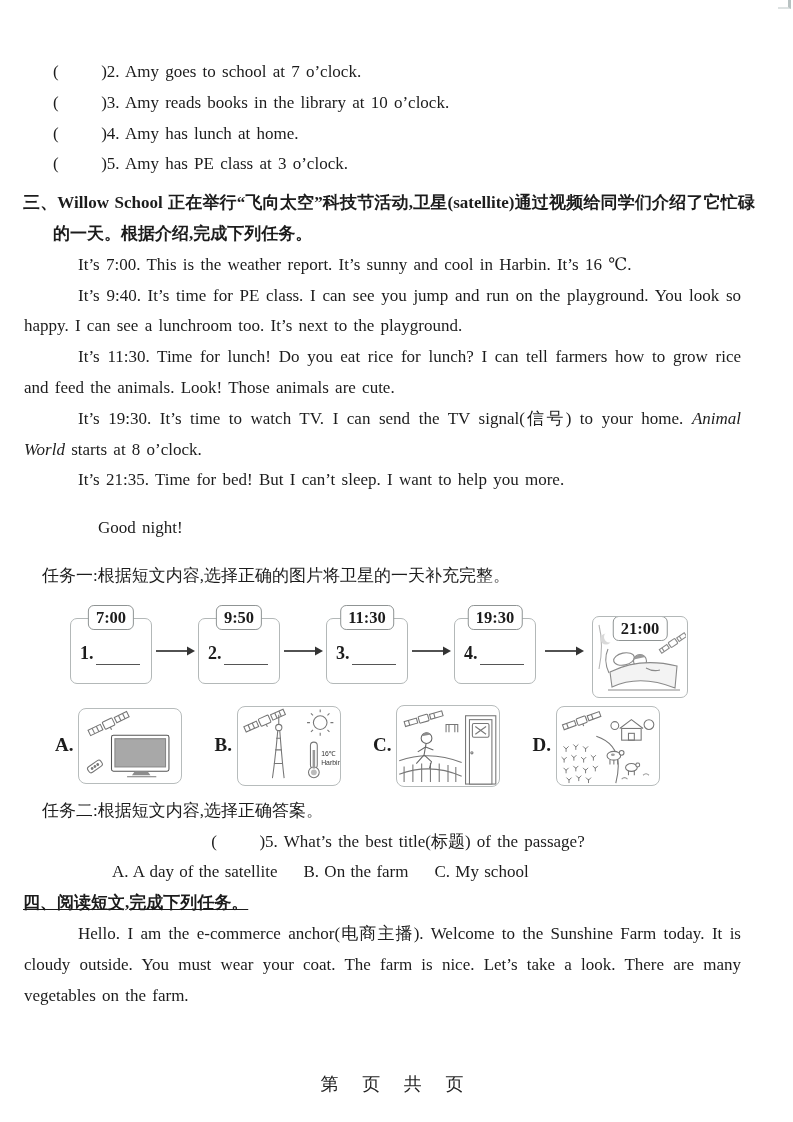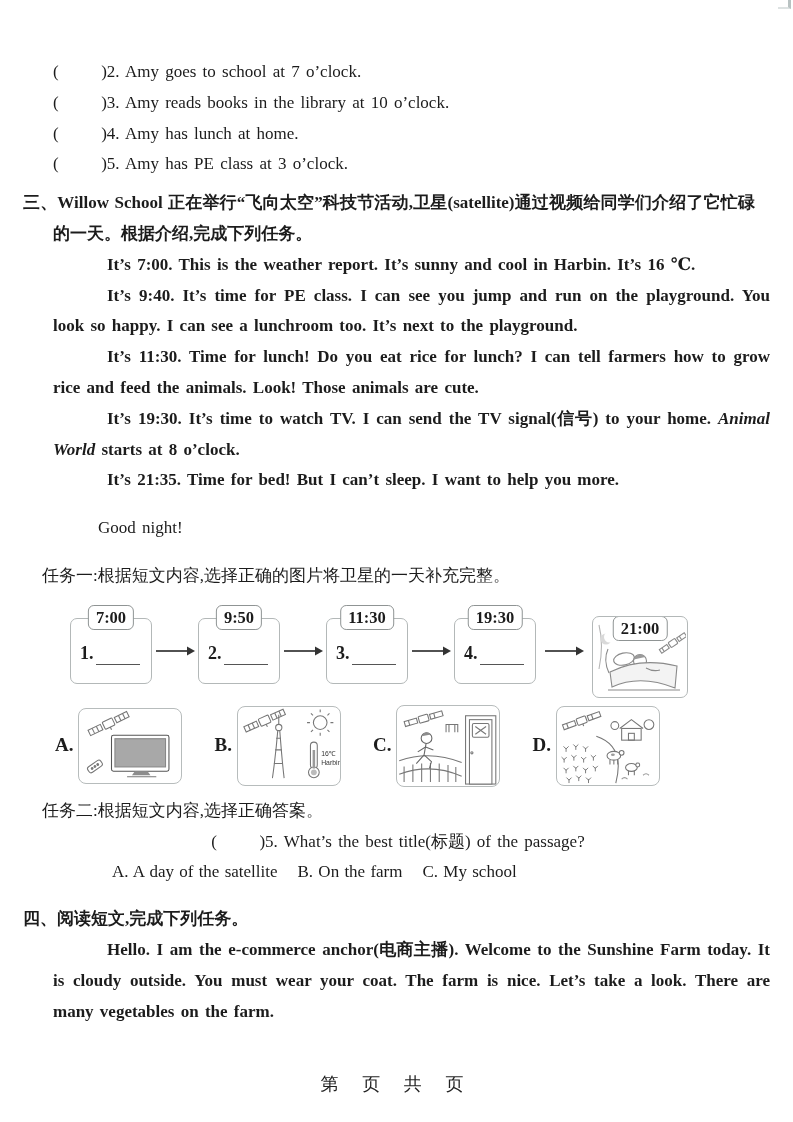--- a/index.html
+++ b/index.html
@@ -21,28 +21,28 @@
     border-right:3px solid #b9c2c2; border-bottom:2px solid #dde2e2;
   }
   .tf-item { margin-left:30px; word-spacing:2px; }
   .sec-heading {
     font-weight:700; margin-top:8px;
     padding-left:30px; text-indent:-30px;
     text-align:justify; word-spacing:1px;
     font-family:"Liberation Serif","DejaVu Sans",serif;
   }
   .para {
-    margin:0 0 0 30px; width:717px;
-    text-indent:54px; text-align:justify; word-spacing:2px;font-weight:bold;
+    margin:0 0 0 1px; width:717px;
+    text-indent:54px; text-align:justify; word-spacing:2px;
   }
   .para i { font-style:italic; }
   .goodnight { margin-left:15px; text-indent:60px; word-spacing:2px; }
   .task-label { margin-left:19px; margin-top:0; font-family:"Liberation Serif","DejaVu Sans",serif; }
   .q-line { margin-left:18px; word-spacing:2px;text-align:center; }
-  .choices { display:flex; gap:20px; margin-left:89px; word-spacing:1px; }
+  .choices { display:flex; gap:26px; margin-left:89px; word-spacing:1px; }
 
   
   .timeline { display:flex; align-items:flex-start; margin-left:47px; margin-top:14px; height:88px; }
   .tcell {
     position:relative; width:82px; height:66px; margin-top:12px;
     border:1.5px solid #b3b8b8; border-radius:7px; background:#fff;
   }
   .ttab {
     position:absolute; top:-14px; left:50%; transform:translateX(-50%);
     border:1.5px solid #8f9494; border-radius:6px; background:#fff;
@@ -350,17 +350,17 @@
   </div>
 
   <div class="task-label" style="margin-top:8px;">任务二:根据短文内容,选择正确答案。</div>
   <div class="q-line">(   )5. What’s the best title(标题) of the passage?</div>
   <div class="choices">
     <span>A. A day of the satellite</span>
     <span>B. On the farm</span>
     <span>C. My school</span>
   </div>
 
-  <div class="sec-heading" style="margin-top:16px;">四、阅读短文,完成下列任务。</div>
+  <div class="sec-heading" style="margin-top:0;text-decoration:underline;">四、阅读短文,完成下列任务。</div>
   <p class="para">Hello. I am the e-commerce anchor(电商主播). Welcome to the Sunshine Farm today. It is cloudy outside. You must wear your coat. The farm is nice. Let’s take a look. There are many vegetables on the farm.</p>
 
   <div class="footer">第 页 共 页</div>
 </div>
 
 </body></html>

